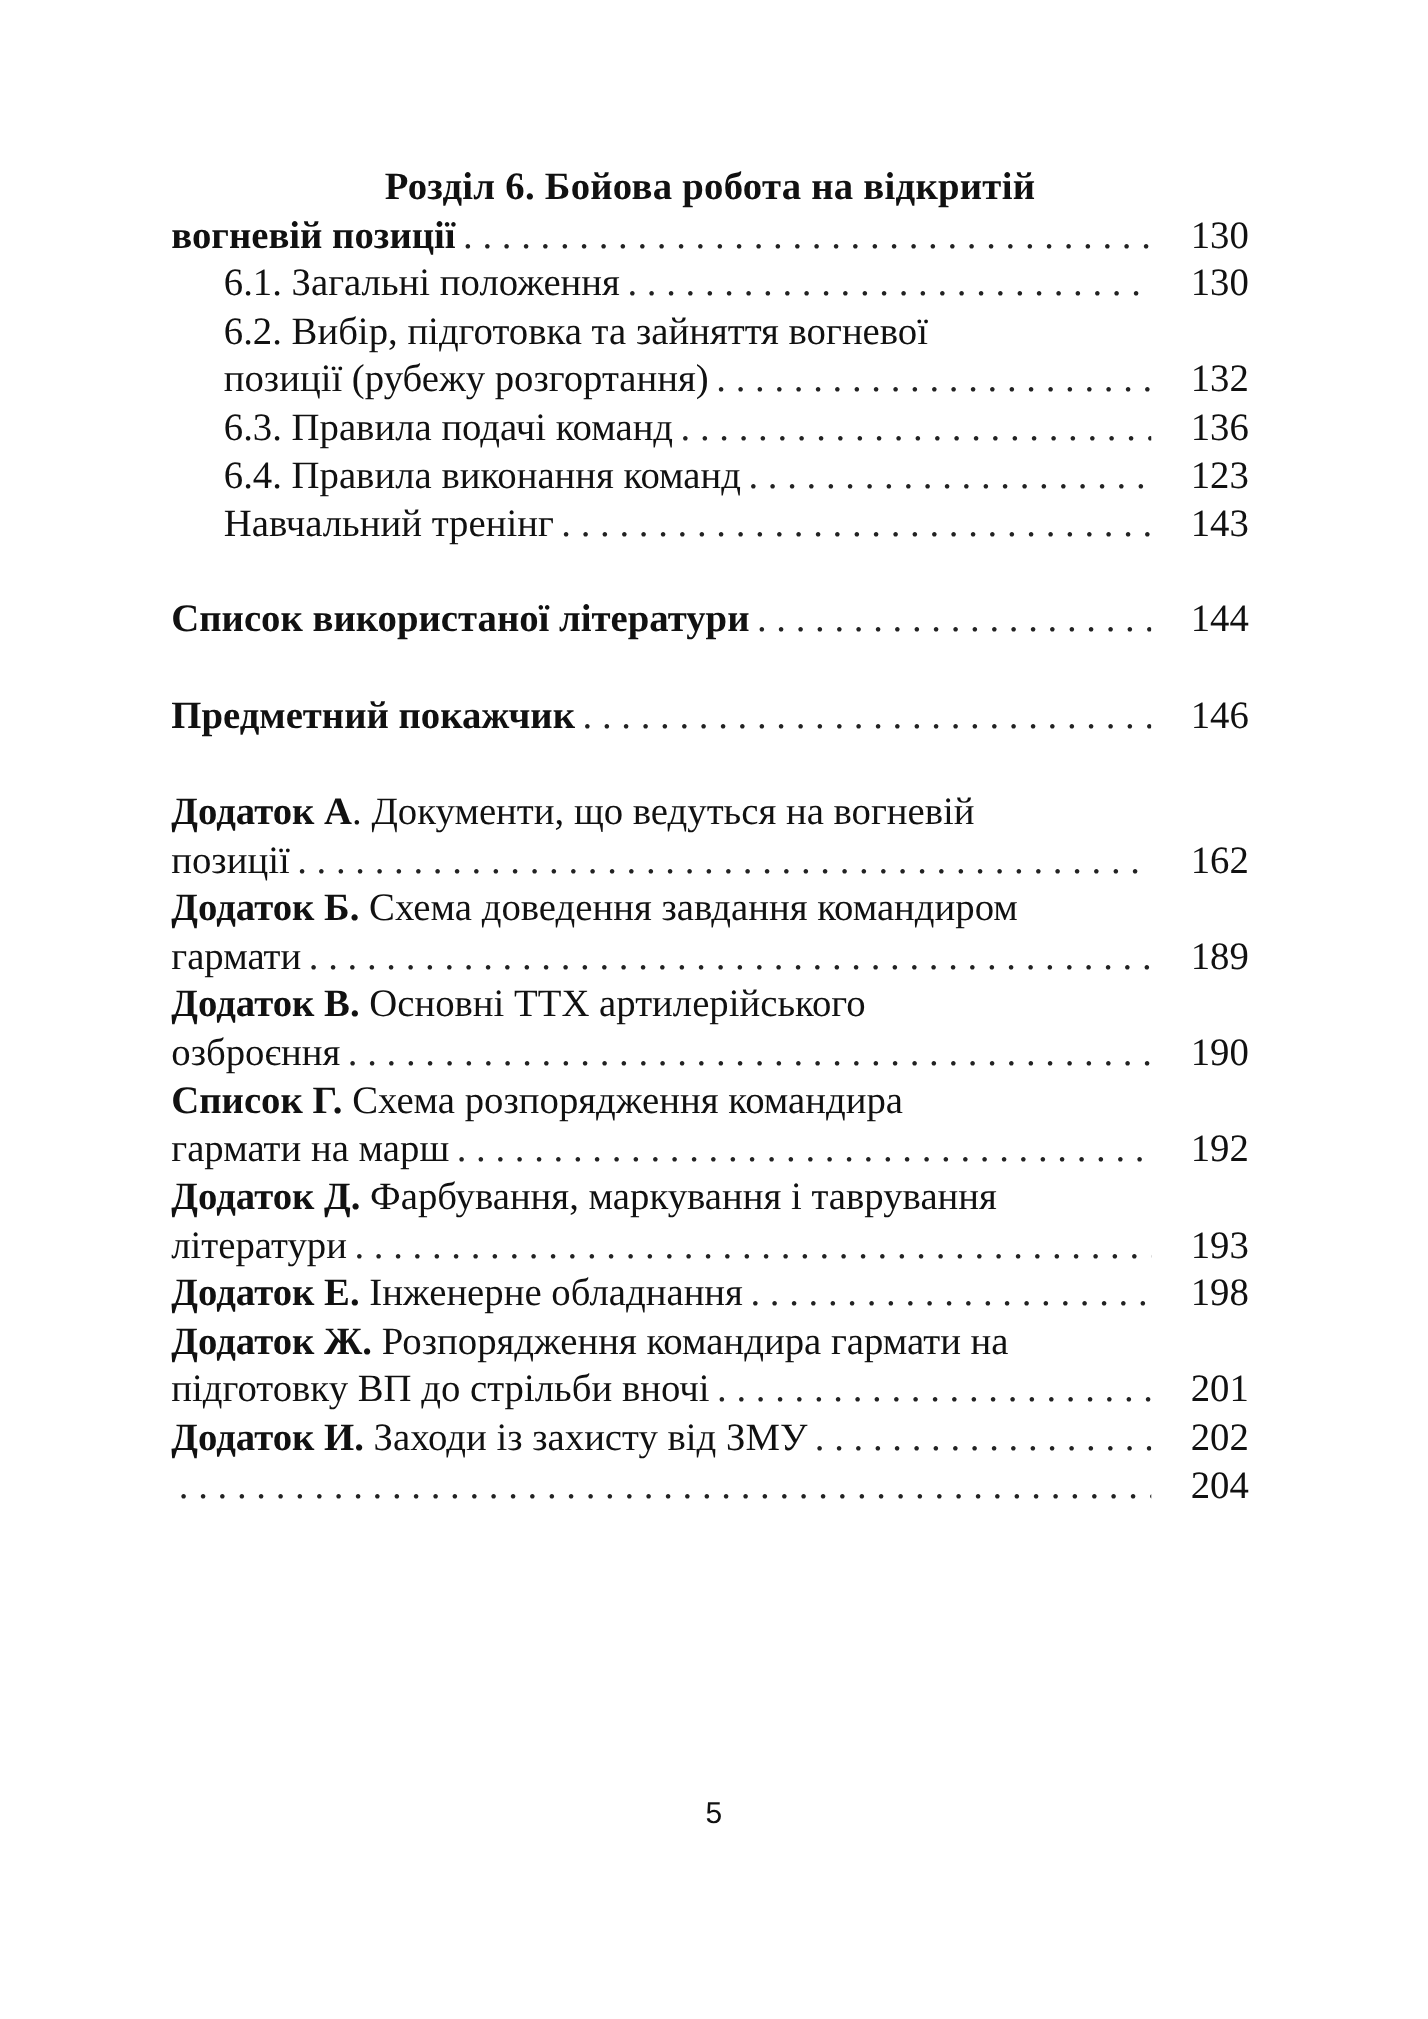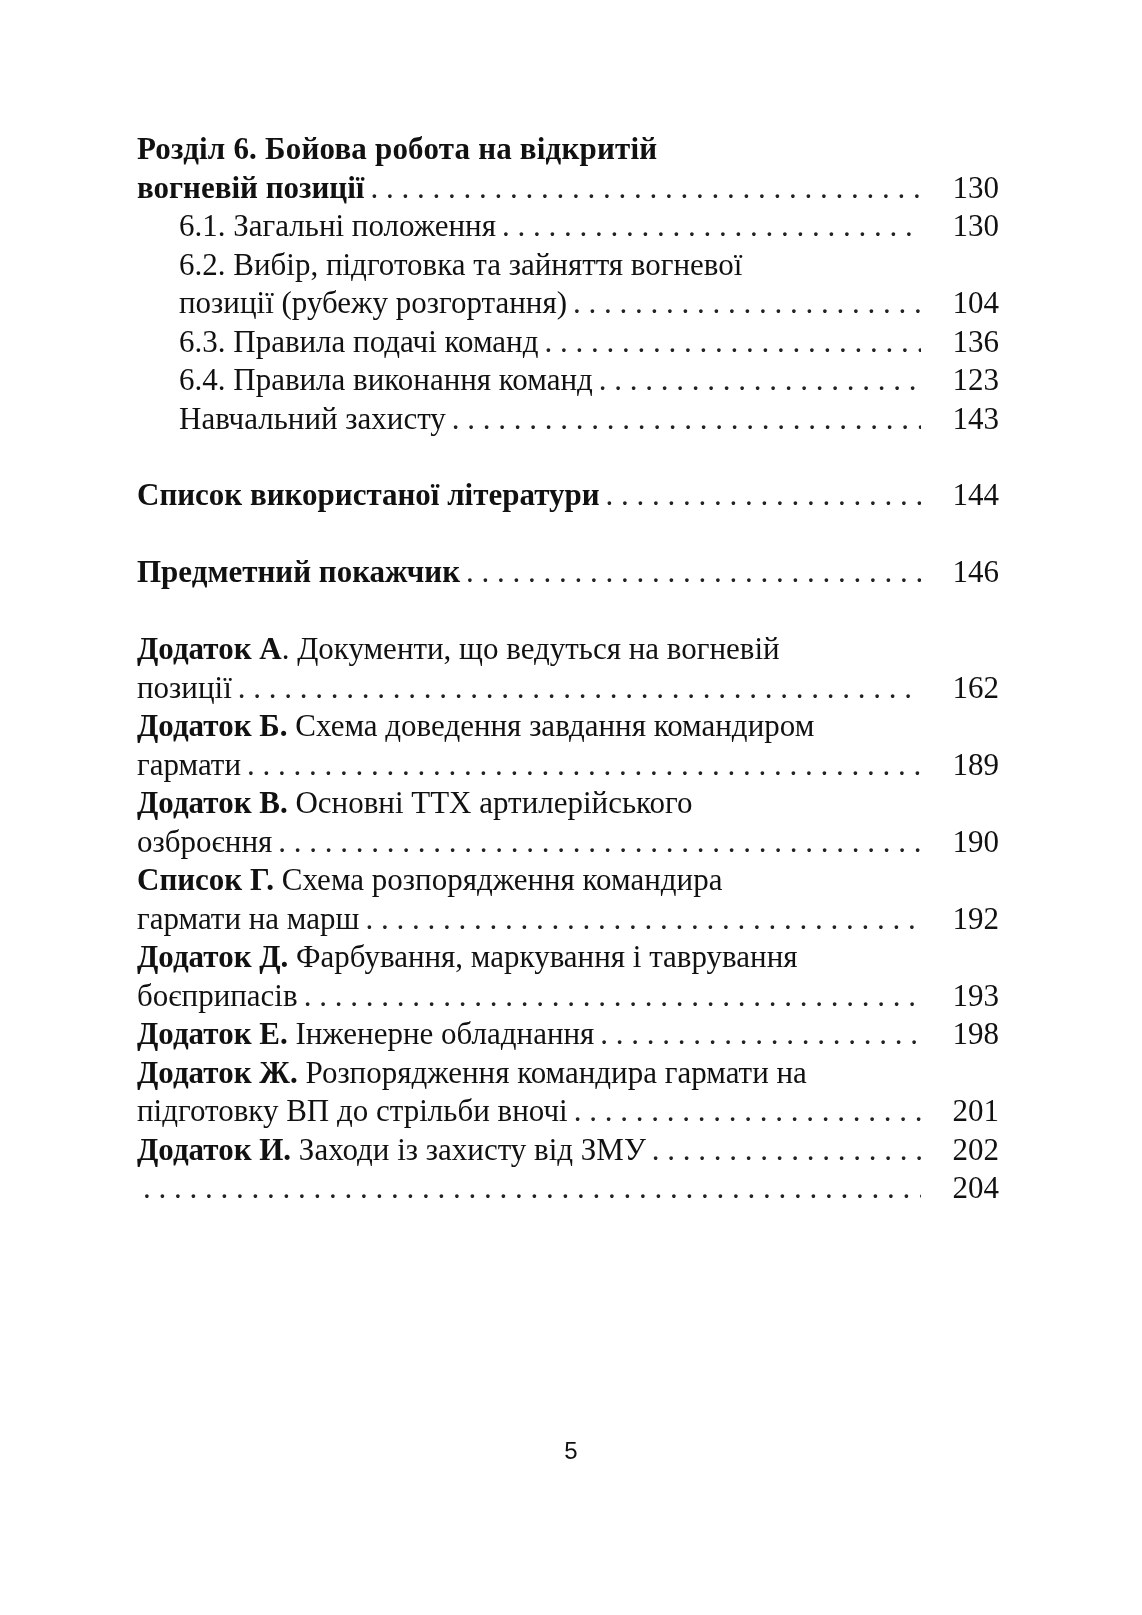--- a/index.html
+++ b/index.html
@@ -12,21 +12,21 @@
   .row .txt { flex:0 0 auto; }
   .row .dots { flex:1 1 auto; overflow:hidden; letter-spacing:6.2px; padding-left:6px; margin-right:22px; color:#222; }
   .row .dots::after { content:". . . . . . . . . . . . . . . . . . . . . . . . . . . . . . . . . . . . . . . . . . . . . . . . . . . . . . . . . . . . . . . . . . . . . . . . . . . . . . . . . . . . . . ."; letter-spacing:0; }
   .row .pg { flex:0 0 56px; text-align:right; }
   .b { font-weight:bold; }
   .sect-title { font-weight:bold; }
   .gap1 { height:38px; }
   .gap2 { height:39px; }
   .pagenum { position:absolute; left:0; width:1142px; top:1437px; text-align:center;
              font-family:"Liberation Sans", sans-serif; font-size:24px; }
-  .toc .row.sect { letter-spacing:0.2px; }
+  .toc .row.sect { letter-spacing:0.2px;text-align:center; }
 </style>
 </head>
 <body>
 
 <div class="toc">
 
   <div class="row sect">
     <span class="txt sect-title">Розділ 6. Бойова робота на відкритій</span>
   </div>
   <div class="row">
@@ -45,21 +45,21 @@
     </div>
   </div>
 
   <div class="row indent">
     <span class="txt">6.2. Вибір, підготовка та зайняття вогневої</span>
   </div>
   <div class="row indent">
     <div class="lead">
       <span class="txt">позиції (рубежу розгортання)</span>
       <span class="dots"></span>
-      <span class="pg">104</span>
+      <span class="pg">132</span>
     </div>
   </div>
 
   <div class="row indent">
     <div class="lead">
       <span class="txt">6.3. Правила подачі команд</span>
       <span class="dots"></span>
       <span class="pg">136</span>
     </div>
   </div>
@@ -67,21 +67,21 @@
   <div class="row indent">
     <div class="lead">
       <span class="txt">6.4. Правила виконання команд</span>
       <span class="dots"></span>
       <span class="pg">123</span>
     </div>
   </div>
 
   <div class="row indent">
     <div class="lead">
-      <span class="txt">Навчальний захисту</span>
+      <span class="txt">Навчальний тренінг</span>
       <span class="dots"></span>
       <span class="pg">143</span>
     </div>
   </div>
 
   <div class="gap1"></div>
 
   <div class="row">
     <div class="lead">
       <span class="txt b">Список використаної літератури</span>
@@ -144,21 +144,21 @@
       <span class="dots"></span>
       <span class="pg">192</span>
     </div>
   </div>
 
   <div class="row">
     <span class="txt b">Додаток Д.</span><span class="txt"> Фарбування, маркування і таврування</span>
   </div>
   <div class="row">
     <div class="lead">
-      <span class="txt">боєприпасів</span>
+      <span class="txt">літератури</span>
       <span class="dots"></span>
       <span class="pg">193</span>
     </div>
   </div>
 
   <div class="row">
     <div class="lead">
       <span class="txt"><span class="b">Додаток Е.</span><span> Інженерне обладнання</span></span>
       <span class="dots"></span>
       <span class="pg">198</span>

